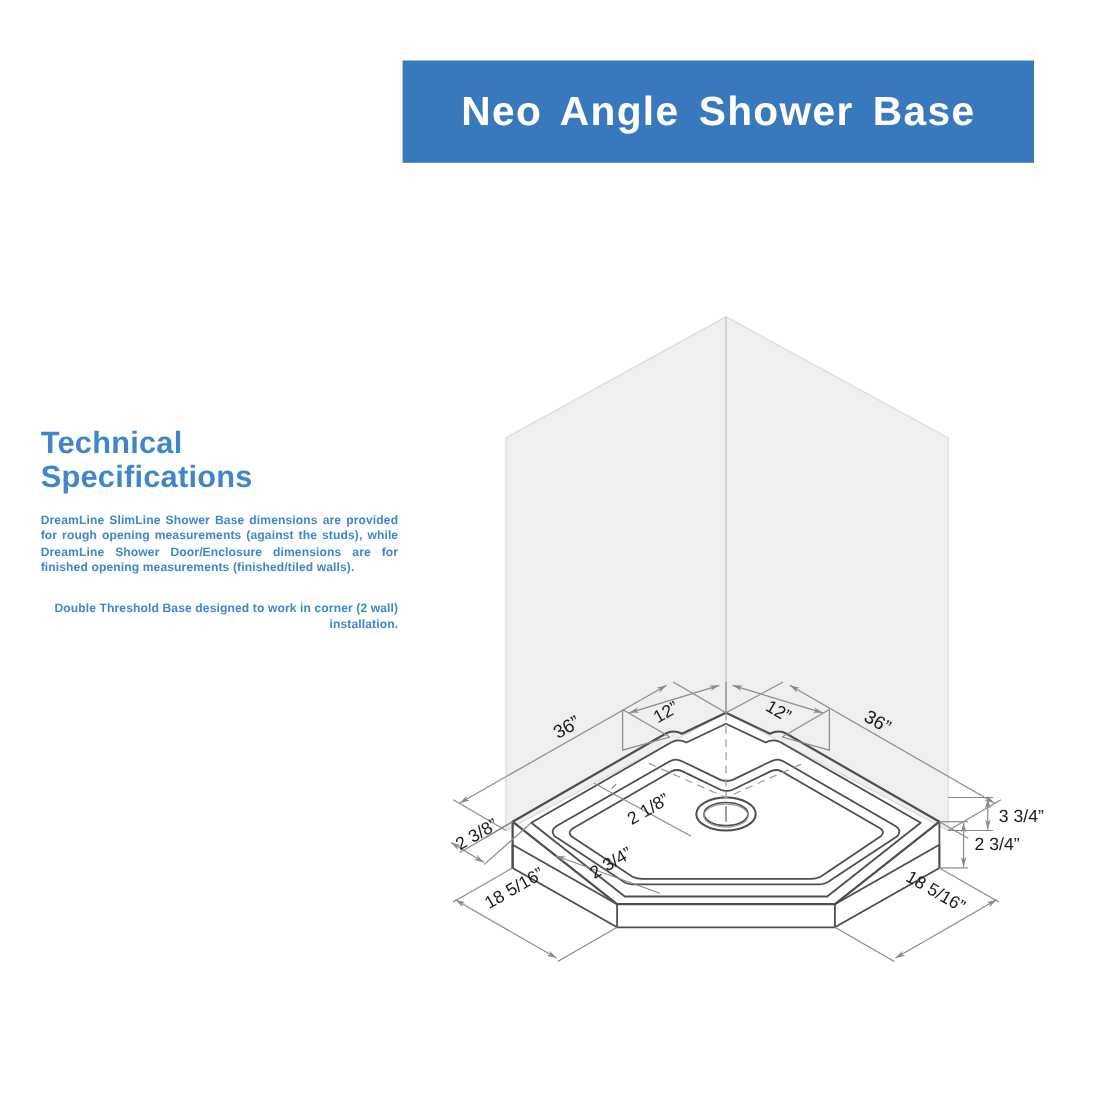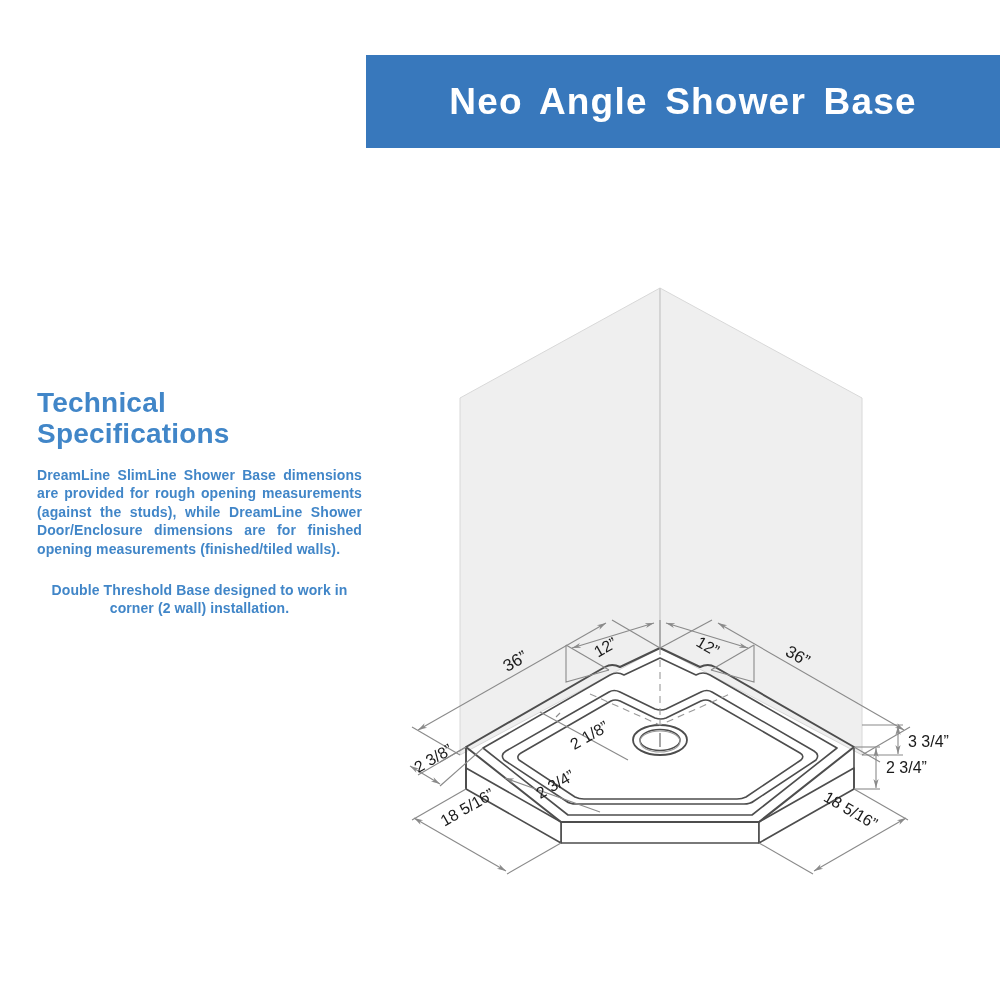--- a/index.html
+++ b/index.html
@@ -14,21 +14,21 @@
     overflow: hidden;
     font-family: "Liberation Sans", sans-serif;
     -webkit-font-smoothing: antialiased;
   }
 
   
   #title-banner {
     position: absolute;
     left: 366px;
     top: 55px;
-    width: 634px;
+    width: 574px;
     height: 93px;
     background: #3878bc;
     display: flex;
     align-items: center;
     justify-content: center;
   }
   #title-banner .title-text {
     color: #ffffff;
     font-size: 37px;
     font-weight: bold;
@@ -48,28 +48,28 @@
     color: #4186c8;
     font-size: 28px;
     font-weight: bold;
     letter-spacing: 0.2px;
     word-spacing: 3px;
     margin: 0 0 16px 0;
     line-height: 1.1;
   }
   .spec-para {
     color: #4186c8;
-    font-size: 14px;
+    font-size: 11px;
     font-weight: bold;
     line-height: 1.33;
     text-align: justify;
     margin: 0 0 22px 0;
     letter-spacing: 0.1px;
   }
-  .spec-para.nojustify { text-align: center; }
+  .spec-para.nojustify { text-align: right; }
   #sku-block {
     color: #1b4f8f;
     font-size: 17.5px;
     font-weight: bold;
     line-height: 1.35;
     margin: 0 0 26px 0;
     letter-spacing: 0.2px;
   }
   #sku-block div { white-space: nowrap; }
 

